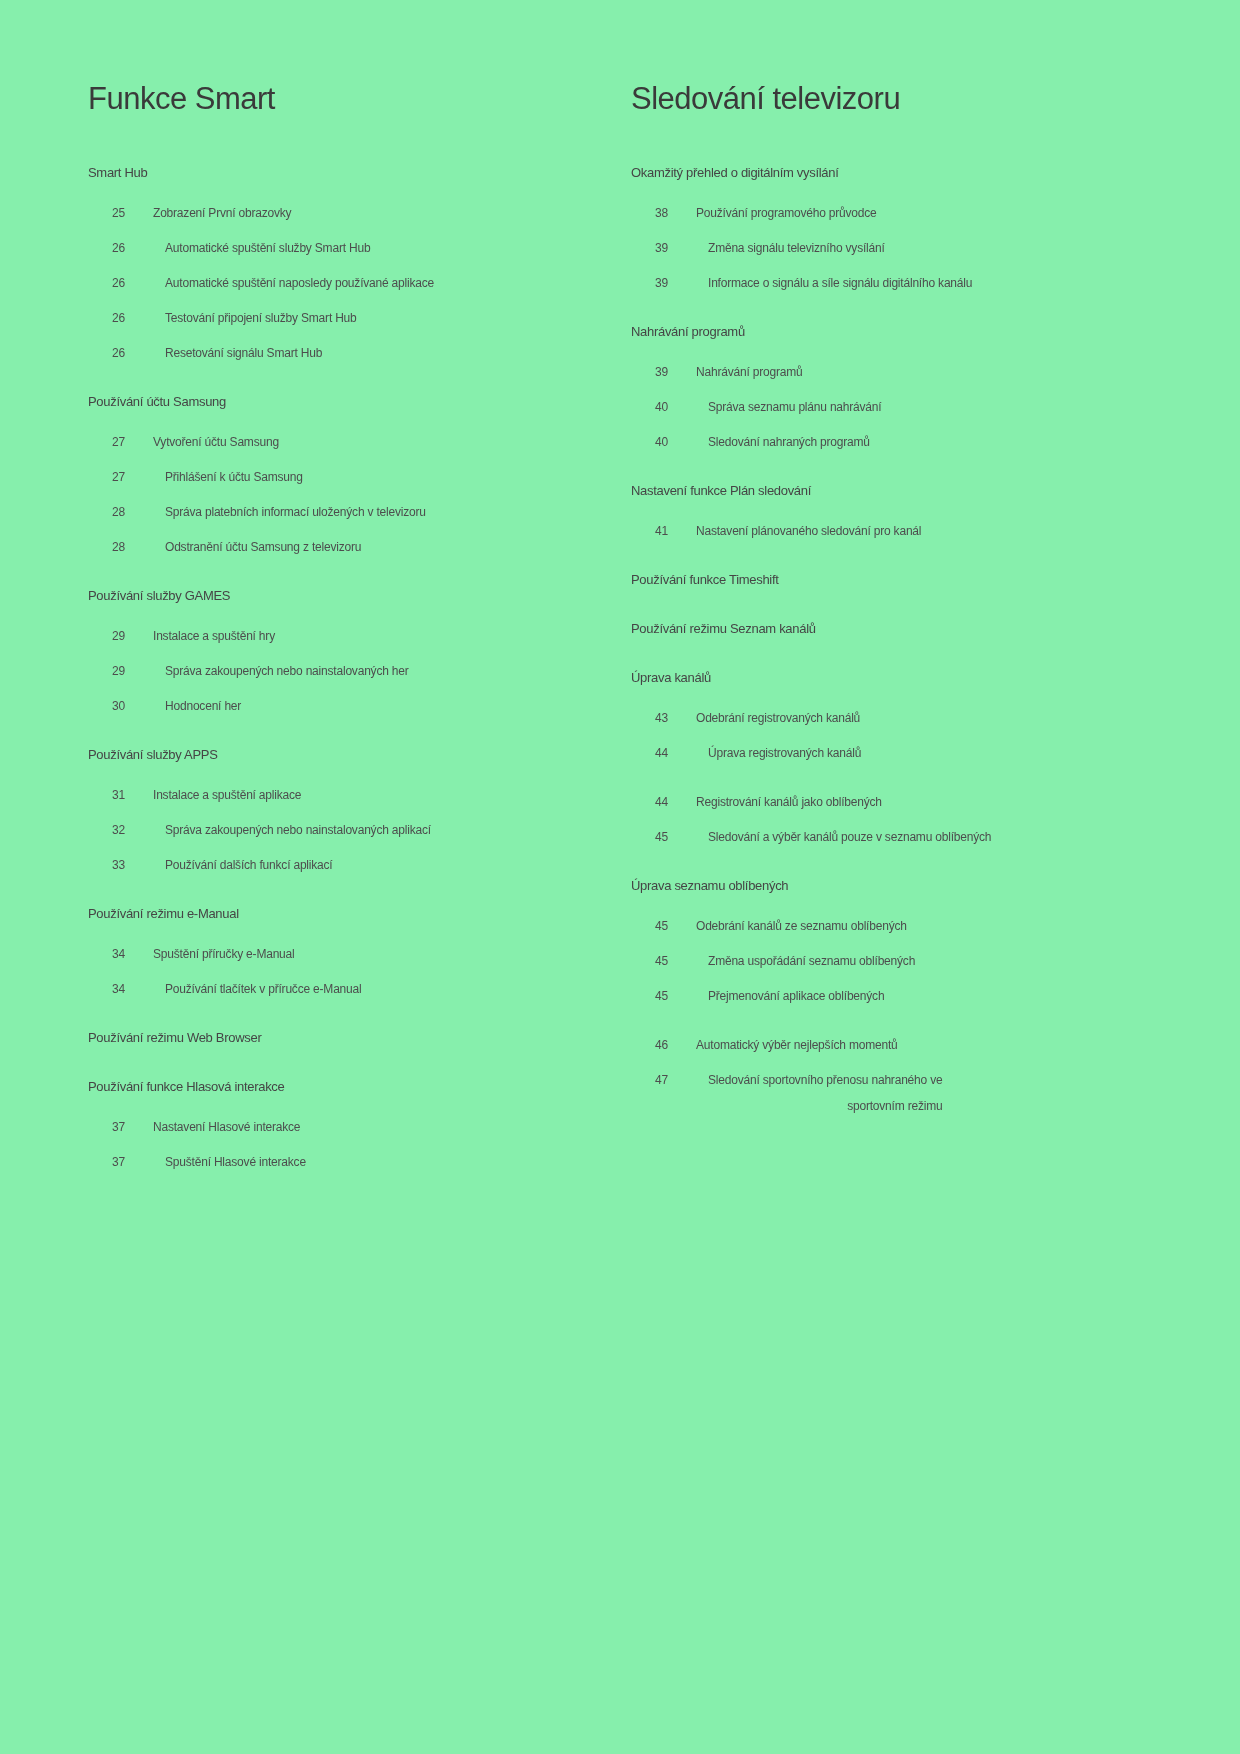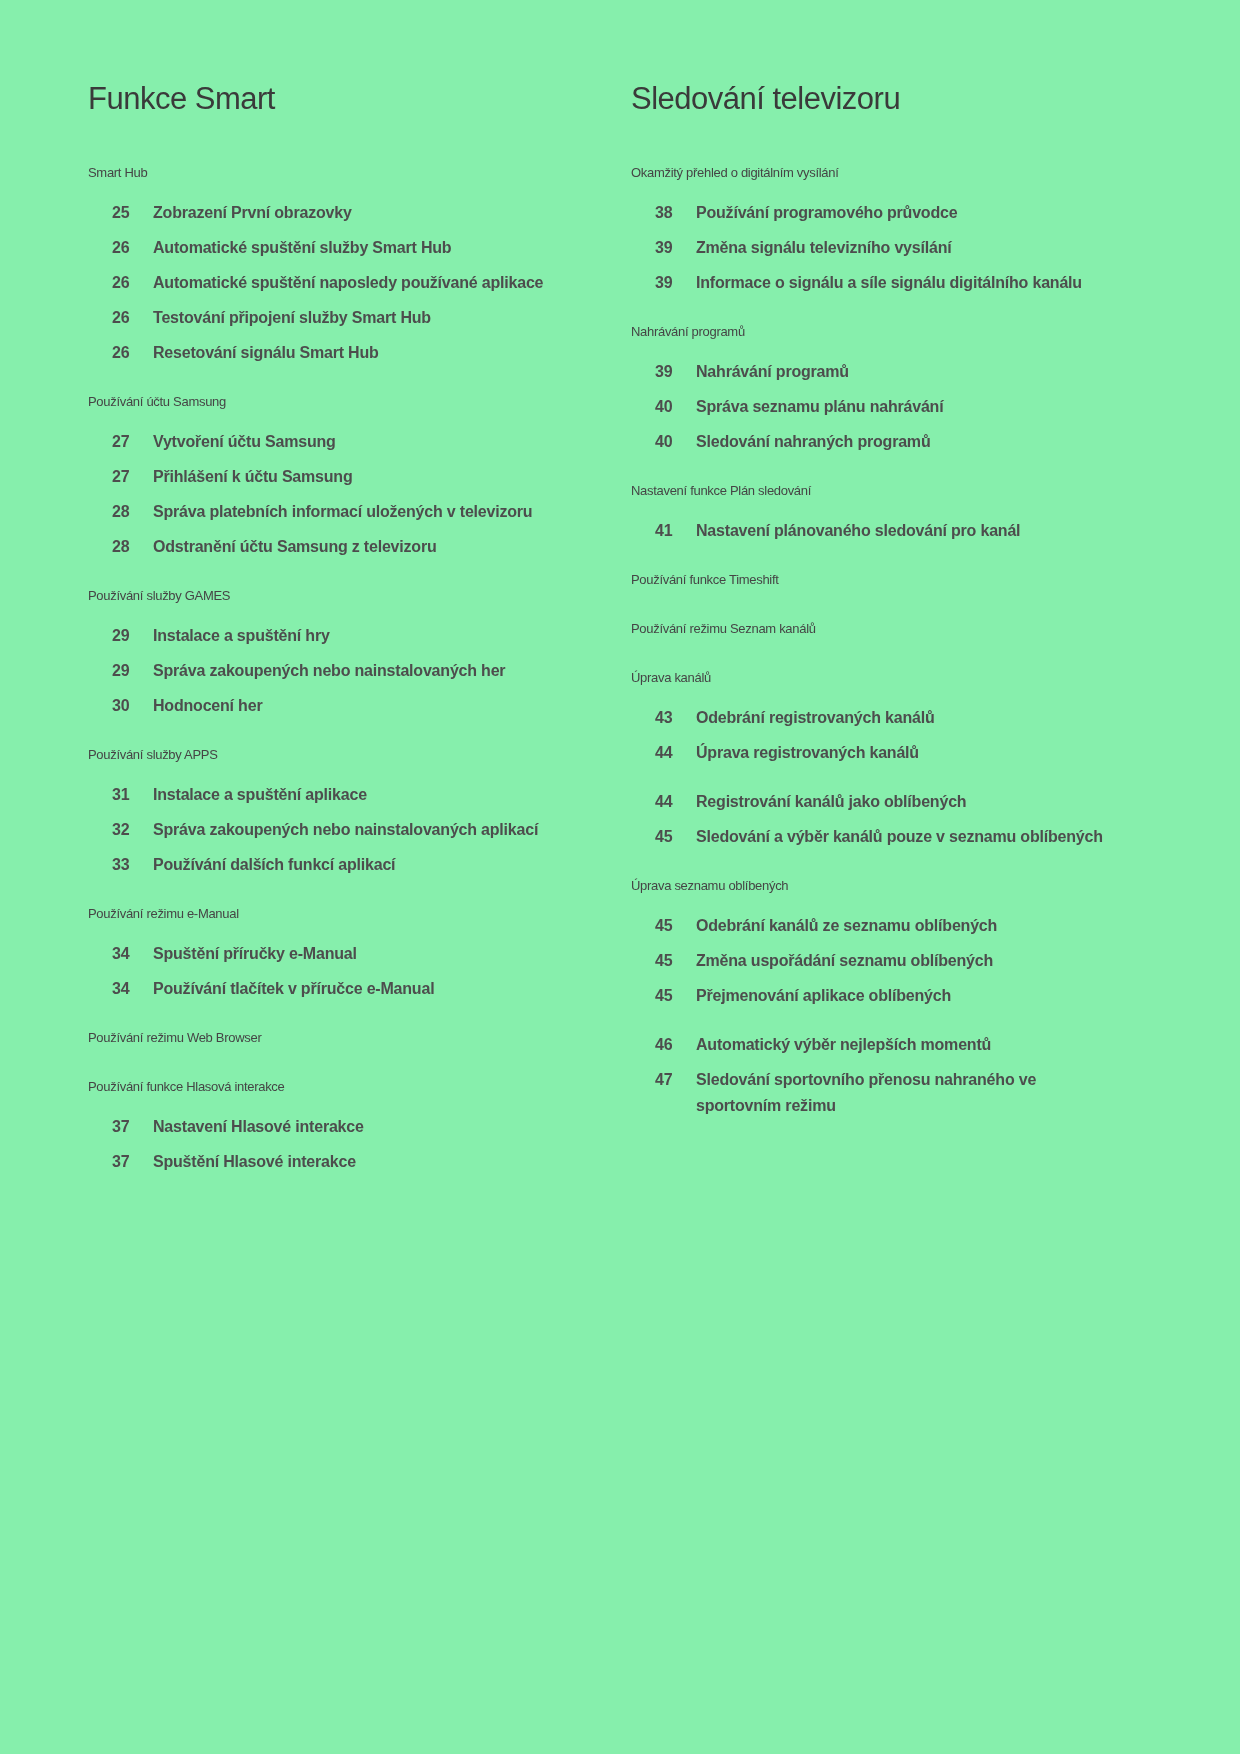--- a/index.html
+++ b/index.html
@@ -43,36 +43,36 @@
   }
   .toc-section ul {
     list-style: none;
     margin: 14px 0 0 0;
     padding: 0;
   }
   .toc-section li {
     display: flex;
     align-items: flex-start;
     padding-left: 24px;
-    font-size: 16px;
+    font-size: 12px;
     line-height: 26px;
     letter-spacing: -0.2px;
     color: #4d4d4d;
     cursor: pointer;
-    font-weight: bold;
-  }
-  .toc-section li + li { margin-top: 9px; }
+  }
+  .toc-section li + li { margin-top: 9px; gap: 12px; }
   .toc-section li .num {
     flex: 0 0 41px;
     width: 41px;
     color: #4d4d4d;
   }
   .toc-section li .label {
     white-space: pre-line;
     color: #4d4d4d;
+    text-align: right;
   }
 </style>
 </head>
 <body>
 
 <div class="page">
 
   <div class="col col-left">
     <h1 class="chapter-title">Funkce Smart</h1>
     <div>

